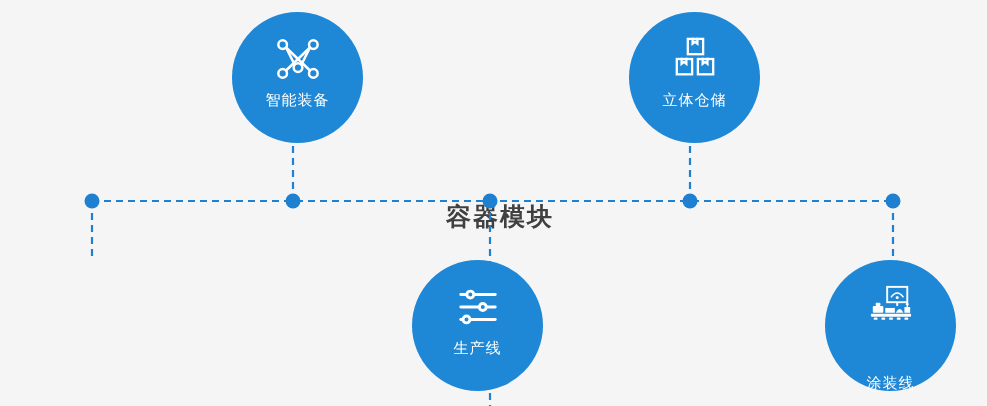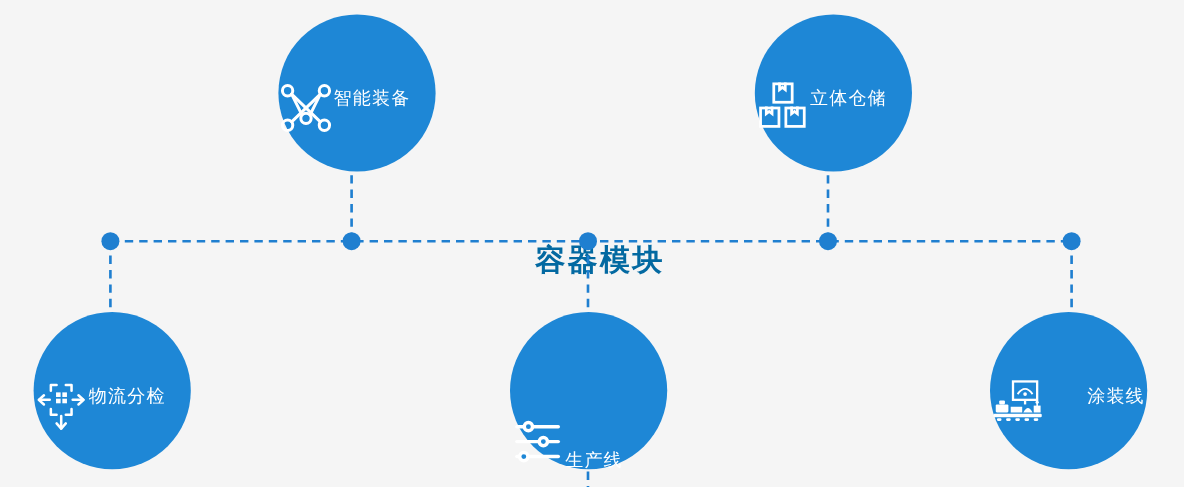--- a/index.html
+++ b/index.html
@@ -20,21 +20,21 @@
     background: #f5f5f5;
   }
   
   .watermark {
     position: absolute;
     left: 430px;
     top: 200px;
     width: 140px;
     font-size: 25px;
     letter-spacing: 2px;
-    color: #0369a1;
+    color: #404040;
     font-weight: 700;
     text-align: center;
     user-select: none;
     pointer-events: none;
   }
   
   #connectors {
     position: absolute;
     left: 0;
     top: 0;
@@ -51,20 +51,21 @@
     transform: translate(-50%, -50%);
   }
   
   .bubble {
     position: absolute;
     width: 131px;
     height: 131px;
     border-radius: 50%;
     background: #1e87d6;
     display: flex;
+    flex-direction: column;
     align-items: center;
     justify-content: flex-start;
     box-sizing: border-box;
     cursor: pointer;
   }
   .bubble .glyph {
     margin-top: 24px;
     width: 46px;
     height: 46px;
     display: block;
@@ -75,21 +76,21 @@
     font-size: 15px;
     letter-spacing: 1px;
     line-height: 1;
     white-space: nowrap;
     font-weight: 400;
   }
   
   #bubble-zhineng  { left: 232px; top: 12px;  }
   #bubble-litifang { left: 629px; top: 12px; align-items: center;  }
   #bubble-wuliu    { left: 28px;  top: 260px; }
-  #bubble-shengchan{ left: 425px; top: 260px; align-items: flex-end; }
+  #bubble-shengchan{ left: 412px; top: 260px; }
   #bubble-tuzhuang { left: 825px; top: 260px; gap: 35px; }
 </style>
 </head>
 <body>
 
 <div id="stage">
 
   <div class="watermark">容器模块</div>
 
   <svg id="connectors" viewBox="0 0 987 406" xmlns="http://www.w3.org/2000/svg">
@@ -135,44 +136,20 @@
 
       <rect x="5" y="24" width="16" height="16"></rect>
       <path d="M10 24 v5 l2.5 -2 l2.5 2 v-5"></path>
 
       <rect x="27" y="24" width="16" height="16"></rect>
       <path d="M32 24 v5 l2.5 -2 l2.5 2 v-5"></path>
     </svg>
     <div class="caption">立体仓储</div>
   </div>
 
-  <div class="bubble" id="bubble-wuliu">
-    <svg class="glyph" viewBox="0 0 48 48" xmlns="http://www.w3.org/2000/svg" fill="none" stroke="#ffffff" stroke-width="2.2" stroke-linecap="round" stroke-linejoin="round">
-
-      <path d="M15 11 v-5 h5"></path>
-      <path d="M33 11 v-5 h-5"></path>
-      <path d="M15 27 v5 h5"></path>
-      <path d="M33 27 v5 h-5"></path>
-
-      <rect x="19.5" y="12.5" width="4" height="4" fill="#ffffff" stroke="none"></rect>
-      <rect x="25" y="12.5" width="4" height="4" fill="#ffffff" stroke="none"></rect>
-      <rect x="19.5" y="18" width="4" height="4" fill="#ffffff" stroke="none"></rect>
-      <rect x="25" y="18" width="4" height="4" fill="#ffffff" stroke="none"></rect>
-
-      <path d="M14 19 h-9"></path>
-      <path d="M9 15 l-4.5 4 l4.5 4"></path>
-
-      <path d="M34 19 h9"></path>
-      <path d="M39 15 l4.5 4 l-4.5 4"></path>
-
-      <path d="M24 33 v11"></path>
-      <path d="M20 39.5 l4 4.5 l4 -4.5"></path>
-    </svg>
-    <div class="caption">物流分检</div>
-  </div>
 
   <div class="bubble" id="bubble-shengchan">
     <svg class="glyph" viewBox="0 0 48 48" xmlns="http://www.w3.org/2000/svg" fill="none" stroke="#ffffff" stroke-width="3" stroke-linecap="round">
       <line x1="6" y1="11" x2="42" y2="11"></line>
       <circle cx="16" cy="11" r="3.6" fill="#1e87d6"></circle>
       <line x1="6" y1="24" x2="42" y2="24"></line>
       <circle cx="29" cy="24" r="3.6" fill="#1e87d6"></circle>
       <line x1="6" y1="37" x2="42" y2="37"></line>
       <circle cx="12" cy="37" r="3.6" fill="#1e87d6"></circle>
     </svg>

